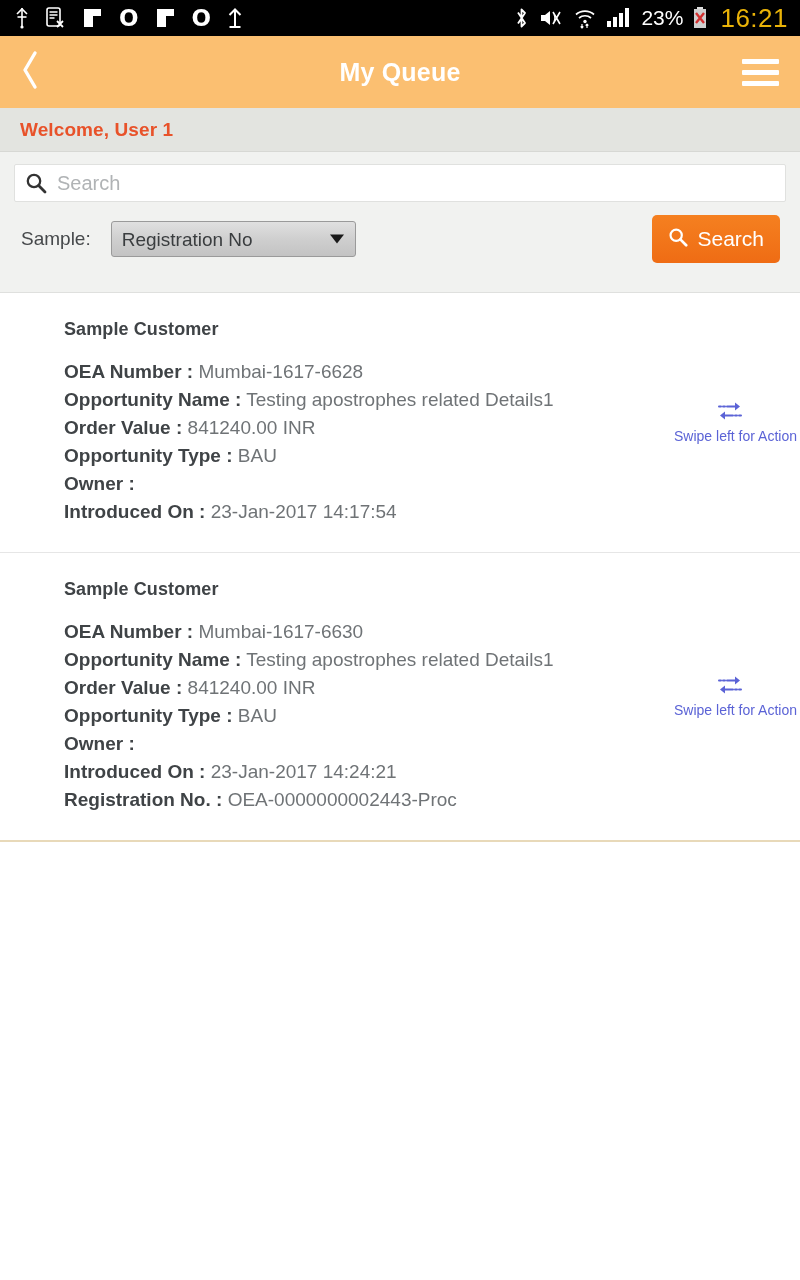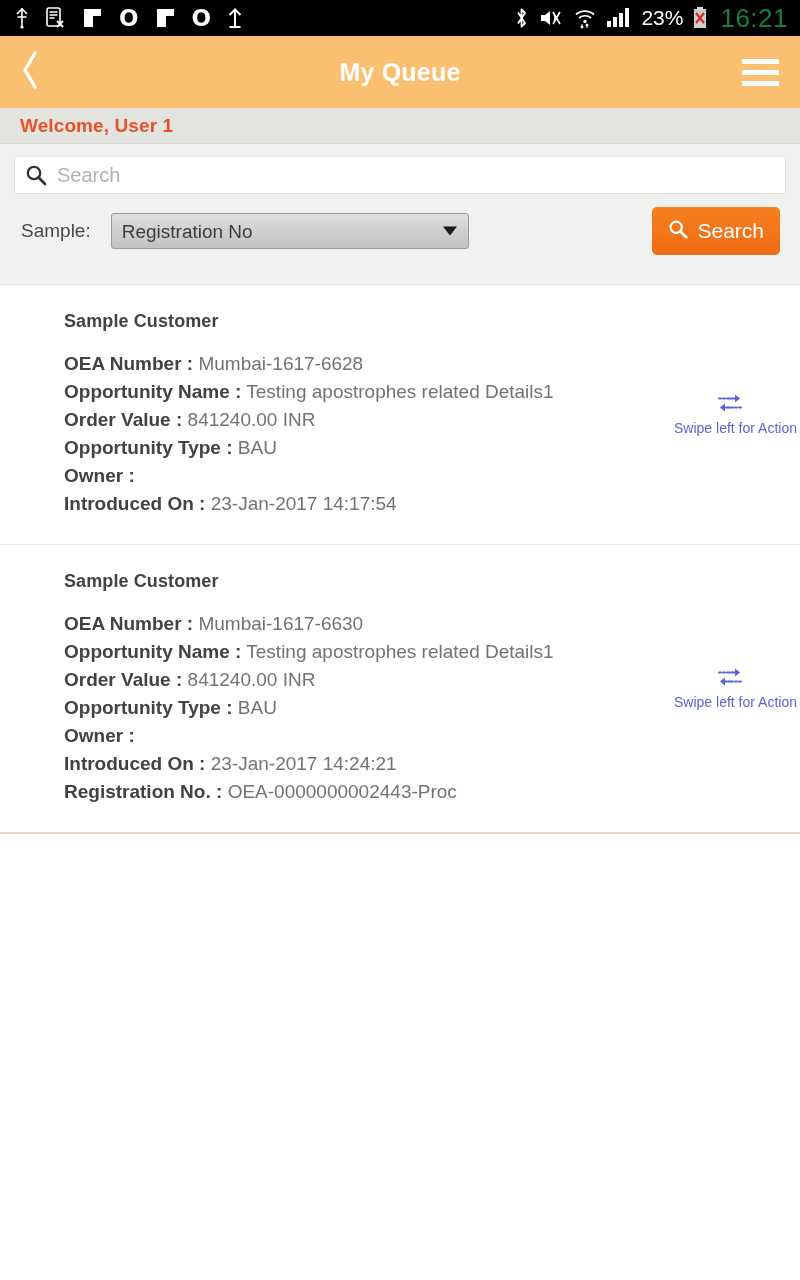--- a/index.html
+++ b/index.html
@@ -38,21 +38,21 @@
   .sb-text {
     font-size: 21px;
     font-weight: 400;
     letter-spacing: 0px;
     color: #ffffff;
     font-family: "Liberation Sans", sans-serif;
   }
   .sb-clock {
     font-size: 26px;
     font-weight: 400;
-    color: #15803d;
+    color: #eab308;
     margin-left: 3px;
     letter-spacing: 0.5px;
   }
   .sb-glyph {
     font-size: 23px;
     font-weight: 700;
     color: #ffffff;
     font-family: "DejaVu Sans", sans-serif;
   }
 
@@ -99,21 +99,21 @@
   .menu-btn span {
     display: block;
     width: 37px;
     height: 5px;
     background: #ffffff;
     border-radius: 1px;
   }
 
   
   .welcome-bar {
-    height: 36px;
+    height: 44px;
     background: #e3e4e0;
     display: flex;
     align-items: center;
     padding-left: 20px;
     border-bottom: 1px solid #d7d8d4;
   }
   .welcome-text {
     color: #e8522a;
     font-size: 19px;
     font-weight: 700;
@@ -152,21 +152,21 @@
     padding: 13px 0 13px 0;
   }
   .filters-label {
     font-size: 19px;
     color: #46494b;
     margin-right: 20px;
     margin-left: 7px;
   }
   .filter-select-wrap {
     position: relative;
-    width: 358px;
+    width: 245px;
   }
   .filter-select {
     width: 100%;
     height: 36px;
     appearance: none;
     -webkit-appearance: none;
     background: linear-gradient(to bottom, #e0e0e0 0%, #cfcfcf 50%, #c3c3c3 100%);
     border: 1px solid #9a9a9a;
     border-radius: 3px;
     padding: 0 30px 0 10px;

